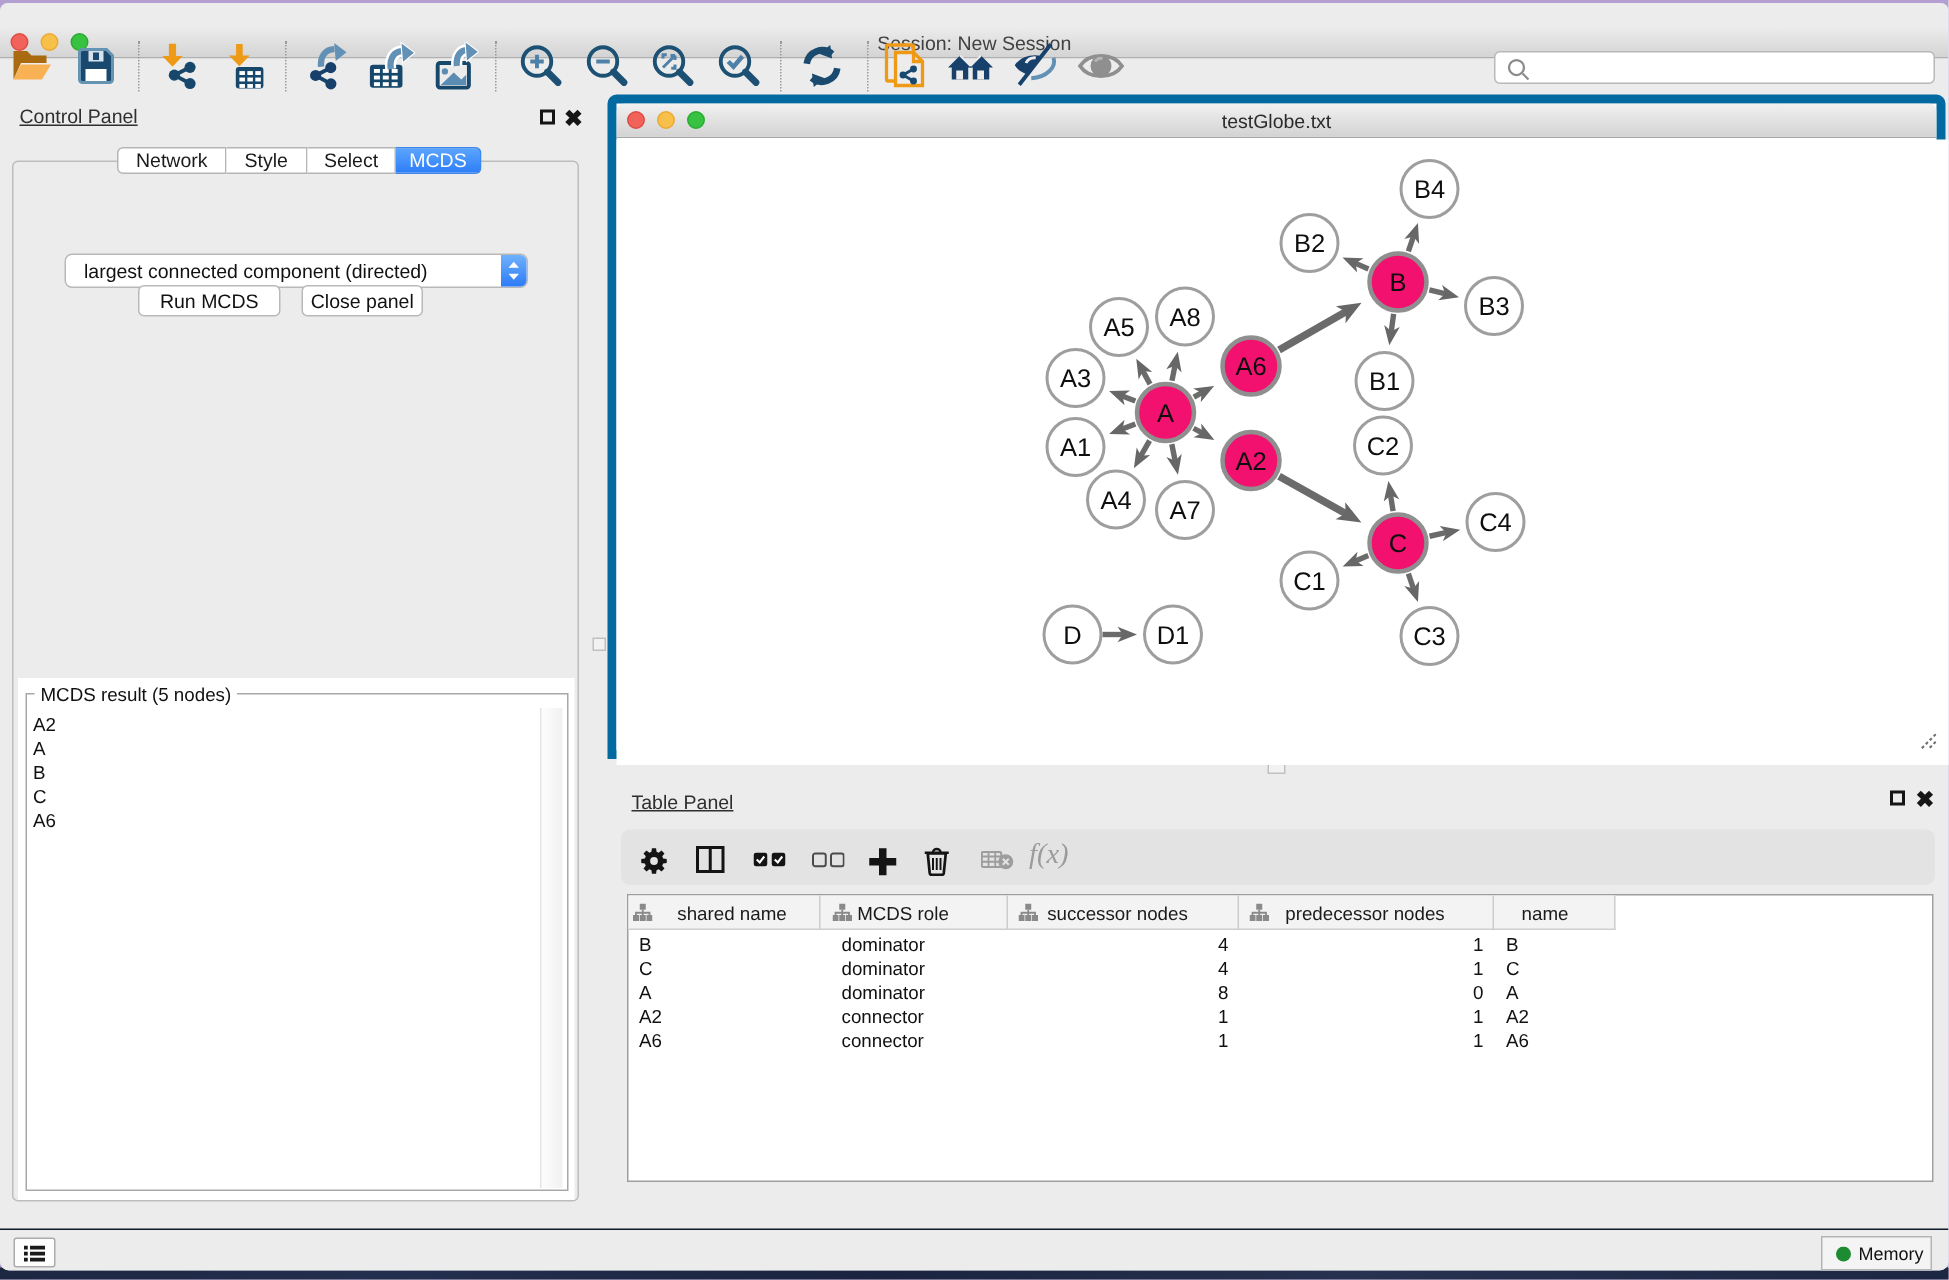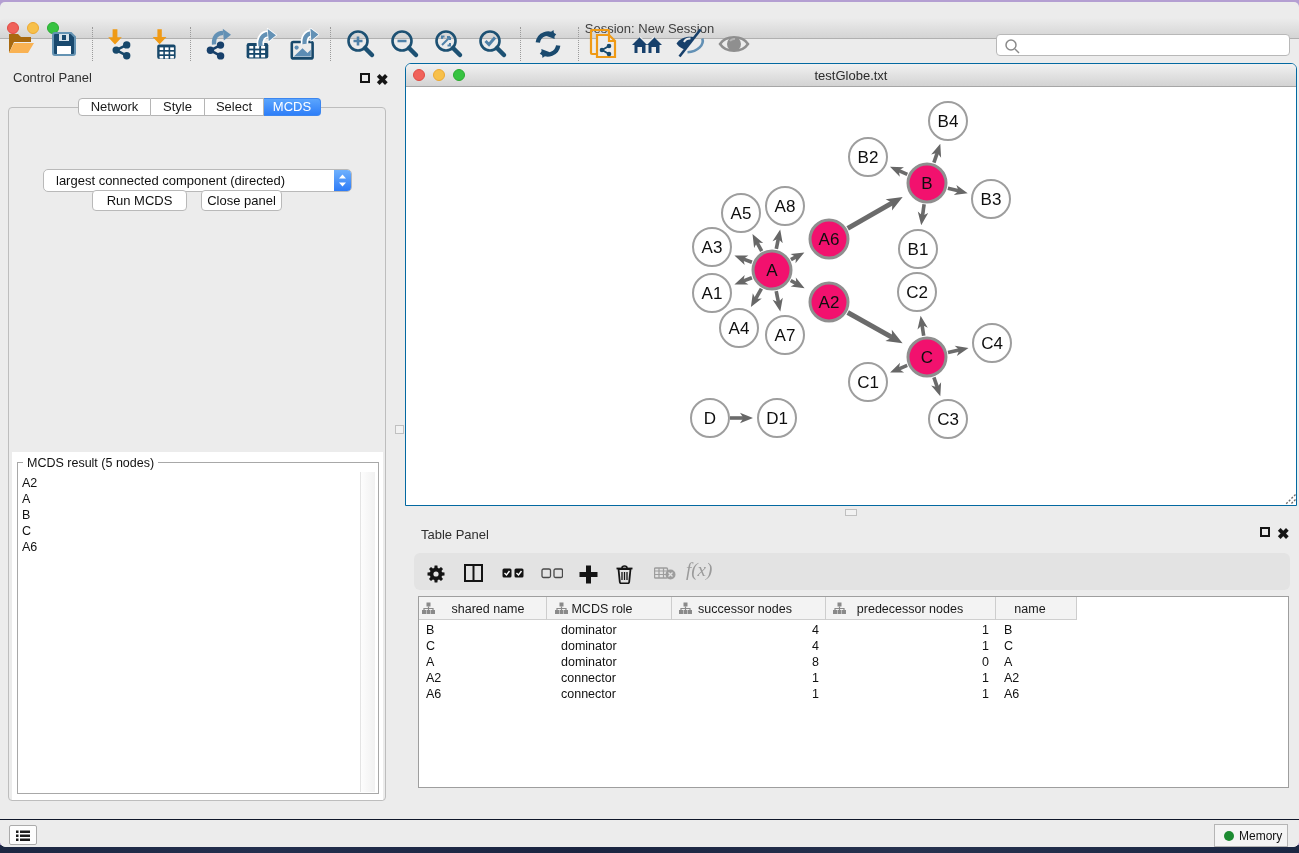--- a/index.html
+++ b/index.html
@@ -19,21 +19,21 @@
   .light { position:absolute; top:4px; width:12px; height:12px; border-radius:50%; }
   
   #toolbar { position:absolute; left:0; top:22px; width:100%; height:40px; }
   .tsep { position:absolute; top:3px; height:34px; width:0; border-left:1px dotted #9a9a9a; }
   .ticon { position:absolute; top:4px; }
   #searchbox { position:absolute; left:996px; top:10px; width:294px; height:22px; background:#fff;
     border:1px solid #b8b8b8; border-radius:4px; }
   #toolbar2 { position:absolute; left:0; top:22px; width:100%; height:40px; }
   .ticon2 { position:absolute; top:4px; }
   
-  .ptitle { font-size:13px; color:#2f2f2f; position:absolute; }
+  .ptitle { font-size:13px; color:#2f2f2f; position:absolute;text-decoration:underline; }
   .float-btn { position:absolute; width:10px; height:10px; border:2px solid #151515; }
   .close-btn { position:absolute; font-size:15px; font-weight:bold; color:#151515; line-height:10px; }
   
   #cpanel-border { position:absolute; left:8px; top:105px; width:378px; height:694px;
     border:1px solid #bdbdbd; border-radius:4px; }
   .seg { position:absolute; display:flex; }
   .seg .s { height:18px; background:#fff; border:1px solid #b5b5b5; border-left:none;
     font-size:13px; color:#1a1a1a; text-align:center; line-height:16px; }
   .seg .s.first { border-left:1px solid #b5b5b5; border-radius:4px 0 0 4px; }
   .seg .s.last { border-radius:0 4px 4px 0; }
@@ -50,21 +50,21 @@
   #mcds-box { position:absolute; left:5px; top:10px; right:4px; bottom:6px; border:1px solid #a8a8a8; }
   #mcds-title { position:absolute; left:5px; top:-7px; background:#fff; padding:0 4px; font-size:12.5px; color:#111;text-align:right; }
   .mitem { position:absolute; left:4px; font-size:12.5px; color:#111; }
   #mcds-sb { position:absolute; right:3px; top:9px; bottom:1px; width:15px;
     background:linear-gradient(90deg,#fdfdfd,#f1f1f1); border-left:1px solid #e4e4e4; }
   
   #statusbar { position:absolute; left:0; top:817px; width:100%; height:28px;
     border-top:1px solid #0f172a; background:#ececec; }
   
   #netwin { position:absolute; left:405px; top:61px; width:892px; height:443px;
-    border:1px solid #0369a1; border-radius:6px 6px 0 0; background:#fff; }
+    border:6px solid #0369a1; border-radius:6px 6px 0 0; background:#fff; }
   #netwin .bar { position:absolute; left:0; top:0; right:0; height:23px;
     background:linear-gradient(#f1f1f1,#d3d3d3); border-bottom:1px solid #a6a6a6;
     border-radius:5px 5px 0 0; }
   #netwin .bar .t { position:absolute; width:100%; text-align:center; top:4px; font-size:13px; color:#2b2b2b; }
   #canvas { position:absolute; left:0px; top:24px; width:890px; height:417px; background:#fff; overflow:hidden; }
   
   #tpanel-toolbar { position:absolute; left:414px; top:551px; width:876px; height:37px;
     background:#e3e3e3; border-radius:6px; }
   #ttable { position:absolute; left:418px; top:594px; width:871px; height:192px;
     background:#fff; border:1px solid #9e9e9e; }

